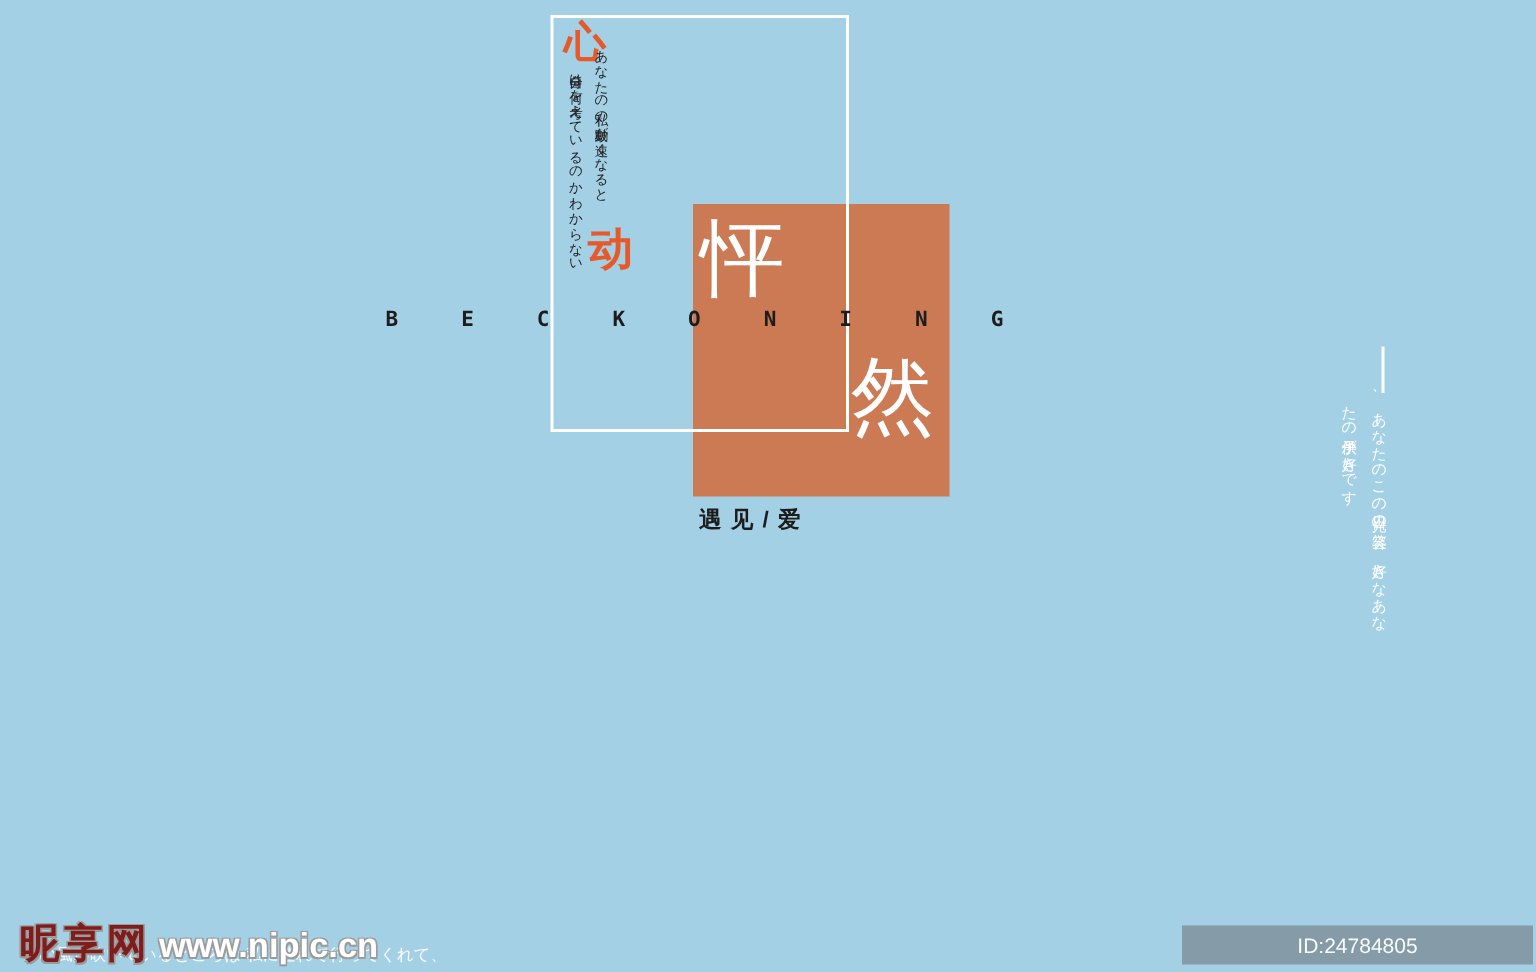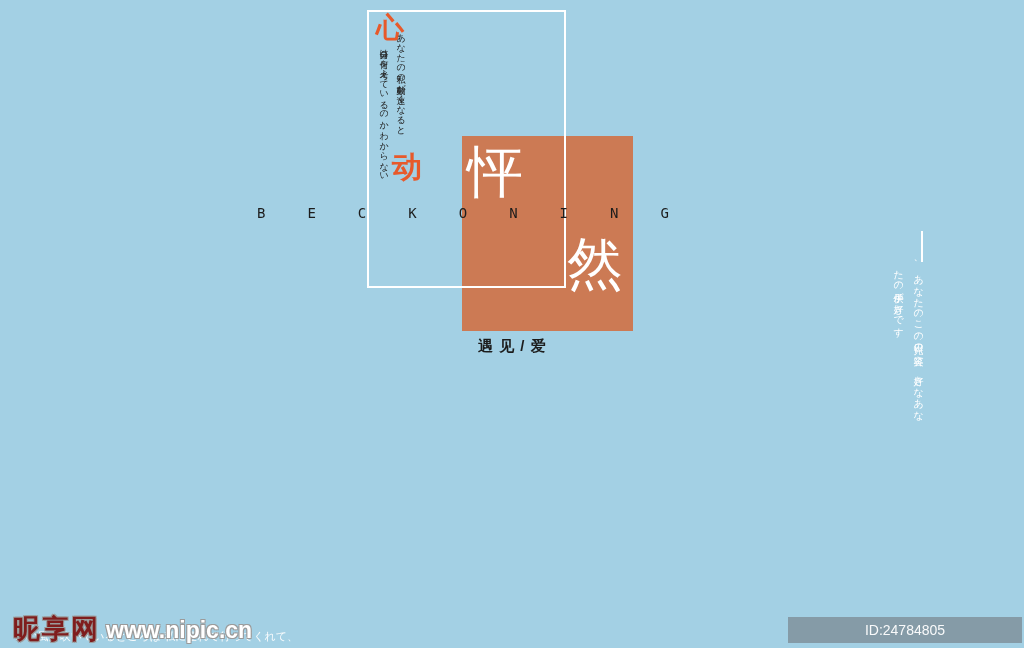--- a/index.html
+++ b/index.html
@@ -64,30 +64,30 @@
   #left-vtext-col2 { left: 379px; top: 43px; }
   .vtext-white { color: #ffffff; font-size: 10px; letter-spacing: 0px; }
   #right-vtext-col1 { left: 913px; top: 258px; }
   #right-vtext-col2 { left: 893px; top: 263px; }
 
   
   #beckoning {
     left: 257px; top: 205px;
     font-family: "DejaVu Sans Mono", monospace;
     font-size: 14px;
-    font-weight: 400;
+    font-weight: 700;
     color: #1c1c1c;
     letter-spacing: 42px;
     white-space: nowrap;
     z-index: 3;
   }
 
   
   #meet-love {
-    left: 478px; top: 337px;
+    left: 466px; top: 337px;
     font-size: 15px;
     font-weight: 700;
     color: #1c1c1c;
     letter-spacing: 1px;
     white-space: nowrap;
     z-index: 3;
   }
 
   
   #caption-line {

